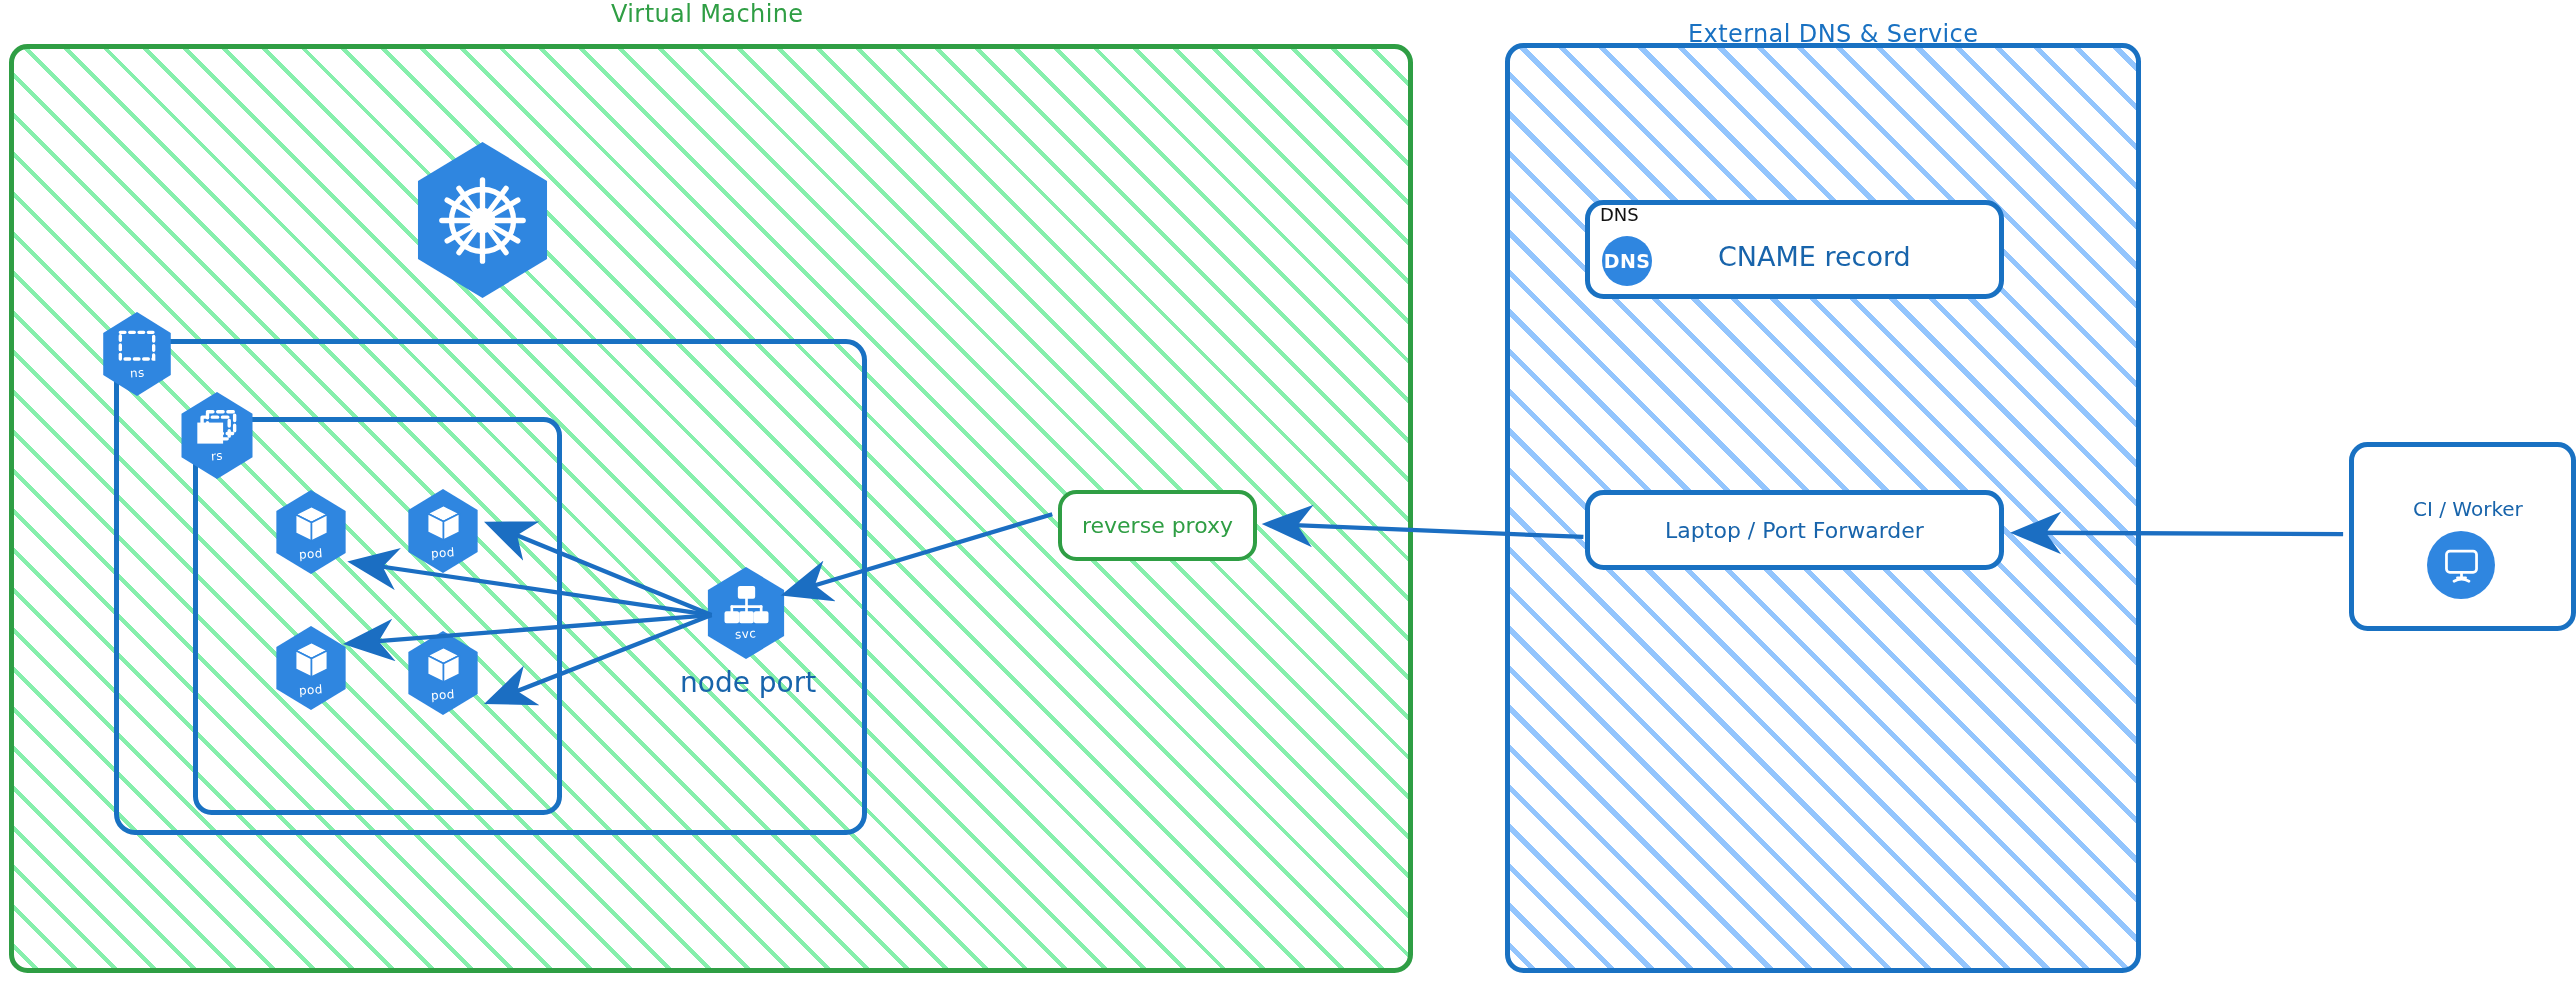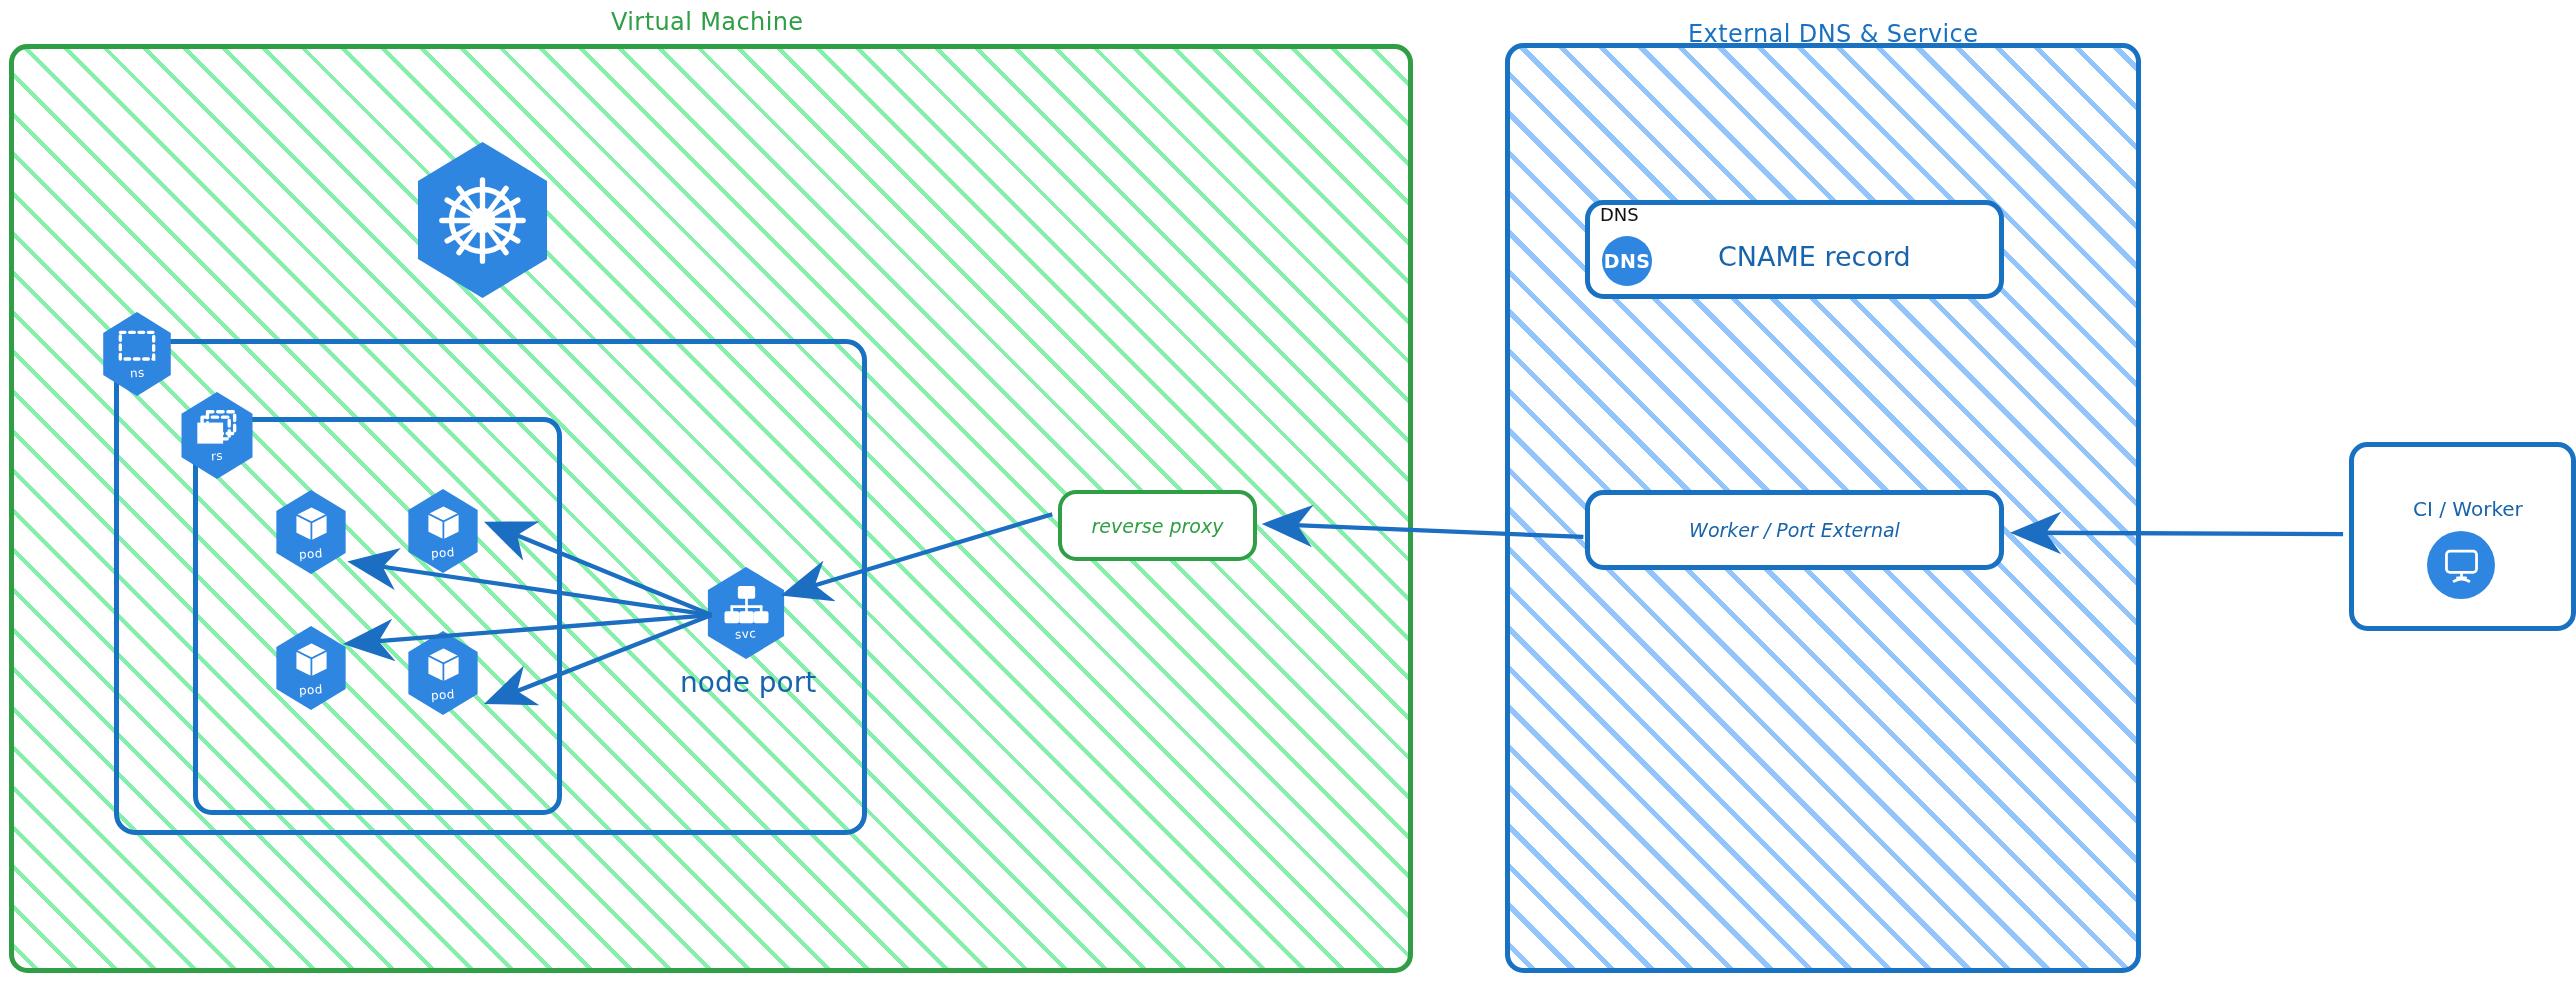--- a/index.html
+++ b/index.html
@@ -22,21 +22,21 @@
     border:5px solid #2f9e44;
     background-color:#ffffff;
     background-image:repeating-linear-gradient(45deg,
         rgba(134,239,172,0) 0px,
         rgba(134,239,172,0) 12.8px,
         #86efac 12.8px,
         #86efac 17px,
         rgba(134,239,172,0) 17px,
         rgba(134,239,172,0) 28px);
   }
-  #vm-title{left:611px;top:0px;font-size:24px;color:#2f9e44;margin-top:8px;}
+  #vm-title{left:611px;top:0px;font-size:24px;color:#2f9e44;}
 
   #ext-group{
     left:1505px;top:43px;width:636px;height:930px;
     border:5px solid #1971c2;
     background-color:#ffffff;
     background-image:repeating-linear-gradient(45deg,
         rgba(147,197,253,0) 0px,
         rgba(147,197,253,0) 12.8px,
         #93c5fd 12.8px,
         #93c5fd 18px,
@@ -45,21 +45,21 @@
   }
   #ext-title{left:1688px;top:0px;font-size:24px;color:#1971c2;margin-top:20px;}
 
   
   .box{
     position:absolute;box-sizing:border-box;background:#ffffff;
     border-radius:18.5px;display:flex;align-items:center;justify-content:center;
   }
   .box.blue{border:5px solid #1971c2;}
   .box.green{border:4.3px solid #2f9e44;}
-  .box-label{font-size:19px;white-space:nowrap;font-style:italic;}
+  .box-label{font-size:22px;white-space:nowrap;}
   .box-label.blue{color:#1864ab;}
   .box-label.green{color:#2f9e44;}
 
   
   #ns-box{left:114px;top:339px;width:753px;height:496px;
           border:5px solid #1971c2;border-radius:21px;background:transparent;
           position:absolute;box-sizing:border-box;}
   #rs-box{left:193px;top:417px;width:369px;height:398px;
           border:5px solid #1971c2;border-radius:18.5px;background:transparent;
           position:absolute;box-sizing:border-box;}
@@ -239,21 +239,21 @@
   <div class="group-title" id="ext-title">External DNS &amp; Service</div>
 
   <div class="box blue" id="dns-card"></div>
   <div id="dns-card-tag">DNS</div>
   <div id="dns-circle">
     <span class="dns-text">DNS</span>
   </div>
   <div id="dns-card-title">CNAME record</div>
 
   <div class="box blue" id="worker-box">
-    <span class="box-label blue">Worker / Port External</span>
+    <span class="box-label blue">Laptop / Port Forwarder</span>
   </div>
 
   <div class="box blue" id="ci-box"></div>
   <div id="ci-label">CI / Worker</div>
   <div id="ci-circle">
     <svg width="41" height="41" viewBox="0 0 60 60" aria-hidden="true">
       <rect x="8" y="9" width="44" height="31" rx="5" fill="none" stroke="#ffffff" stroke-width="4"></rect>
       <line x1="30" y1="40" x2="30" y2="48" stroke="#ffffff" stroke-width="4"></line>
       <path d="M19 53 q11 -6 22 0" fill="none" stroke="#ffffff" stroke-width="4" stroke-linecap="round"></path>
       <line x1="24" y1="48" x2="36" y2="48" stroke="#ffffff" stroke-width="4" stroke-linecap="round"></line>

